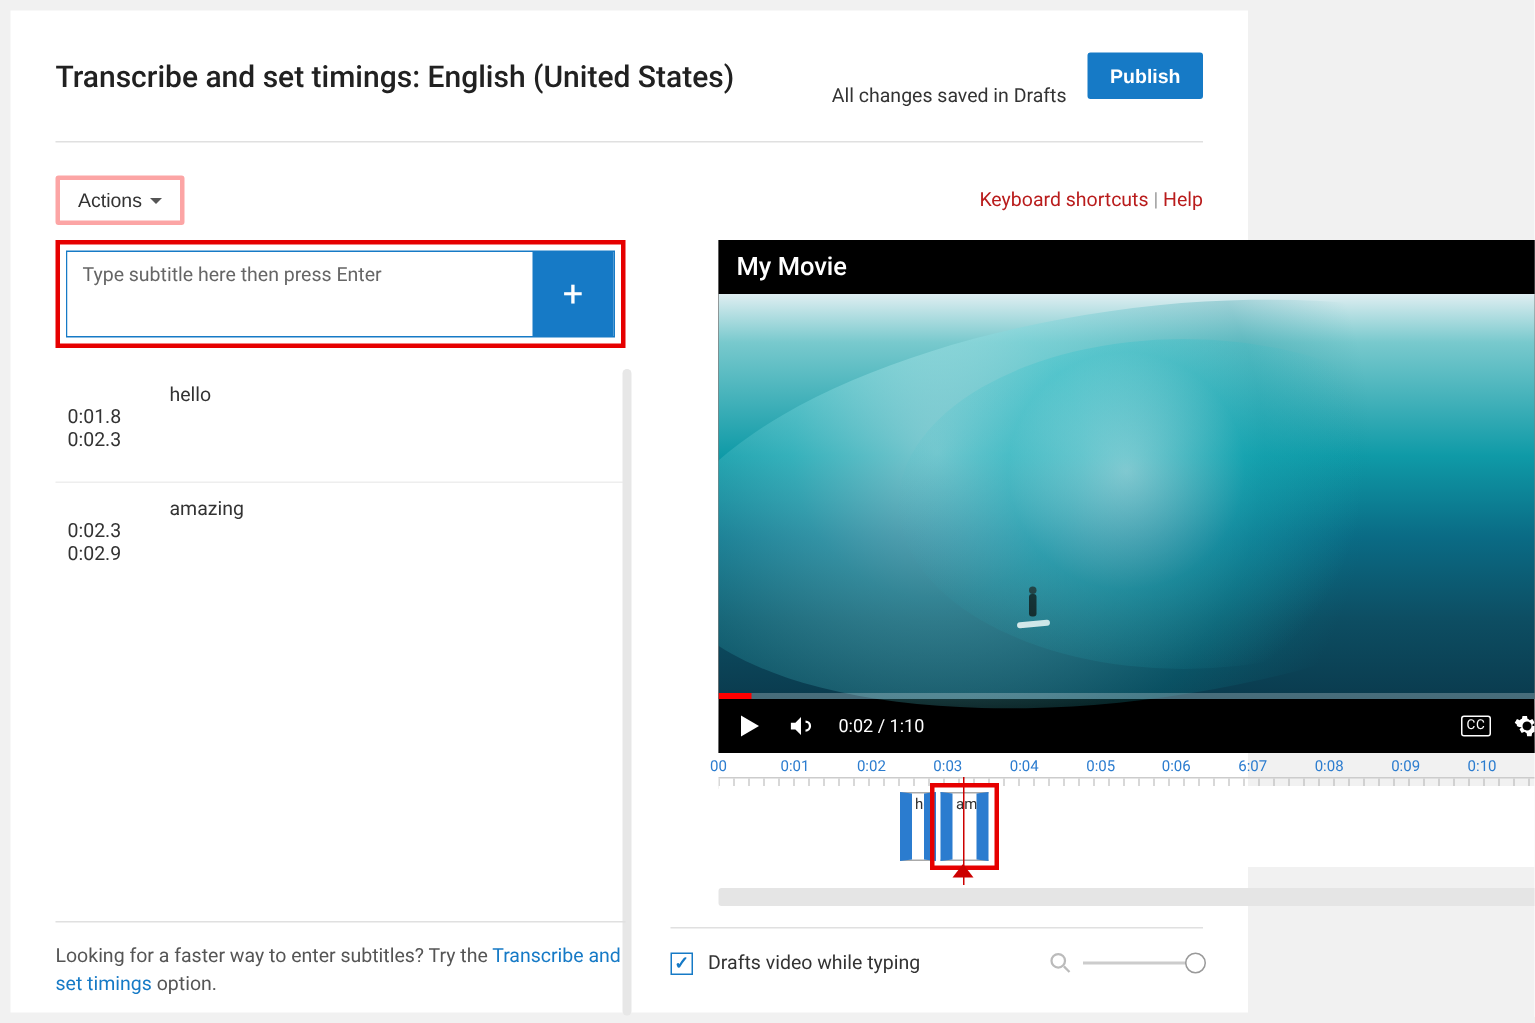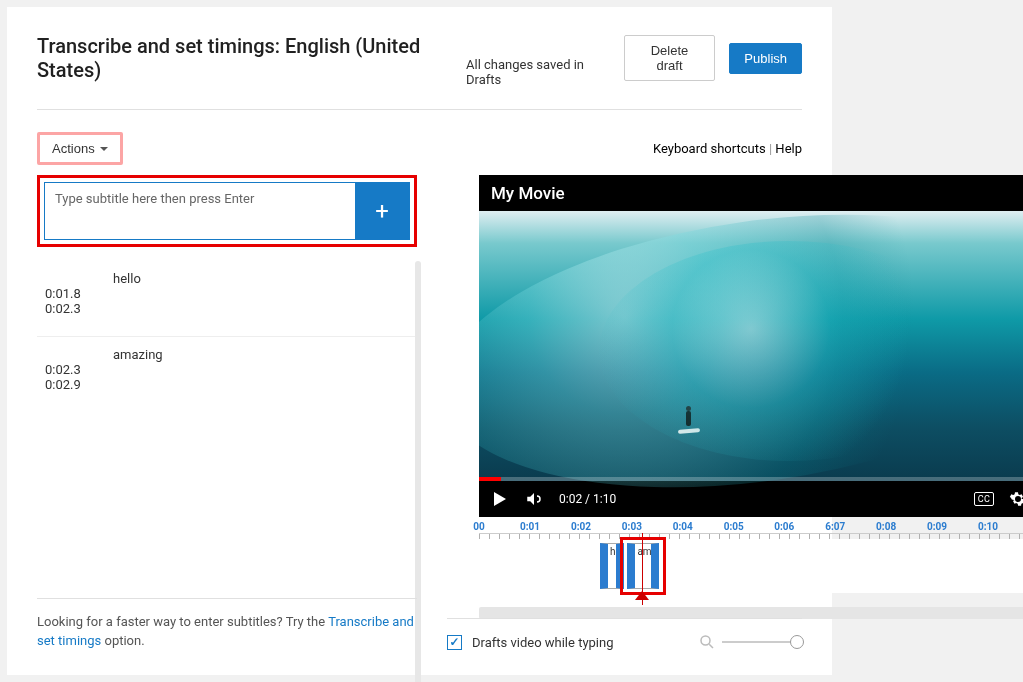--- a/index.html
+++ b/index.html
@@ -6,28 +6,28 @@
   body { font-family: Roboto, Arial, sans-serif; font-size: 13px; color: #212121; background: #f1f1f1; }
   .wrapper { width: 839px; height: 682px; background: #f1f1f1; padding: 7px; }
   .panel { background: #fff; width: 100%; height: 100%; padding: 22px 30px 20px 30px; position: relative; }
 
   
   .header { display: flex; align-items: center; justify-content: space-between; padding-bottom: 22px; border-bottom: 1px solid #e0e0e0; }
   .title { font-size: 20px; font-weight: 500; color: #212121; }
   .header-right { display: flex; align-items: center; gap: 14px; }
   .saved-text { font-size: 13px; color: #333; margin-top: 28px; }
   .btn { font-size: 13px; padding: 7px 14px; border-radius: 2px; cursor: pointer; border: 1px solid #ccc; background: #fff; color: #333; }
-  .btn-primary { background: #167ac6; border-color: #167ac6; color: #fff; font-weight: 400; }
+  .btn-primary { background: #167ac6; border-color: #167ac6; color: #fff; font-weight: 700; }
 
   
   .toolbar-row { display: flex; justify-content: space-between; align-items: center; margin-top: 22px; }
   .btn-actions { font-size: 13px; padding: 6px 12px; border: 3px solid #fca5a5; background: #fff; border-radius: 2px; cursor: pointer; display: inline-flex; align-items: center; gap: 5px; color:#333; }
   .caret-down { width: 0; height: 0; border-left: 4px solid transparent; border-right: 4px solid transparent; border-top: 4px solid #555; }
   .links-right { font-size: 13px; color: #999; }
-  .links-right a { color: #000000; text-decoration: none; }
+  .links-right a { color: #b91c1c; text-decoration: none; }
 
   
   .columns { display: flex; gap: 18px; margin-top: 10px; }
   .col-left { width: 380px; flex-shrink: 0; }
   .col-right { flex: 1; margin-left: 44px; }
 
   
   .red-callout-a { border: 3px solid #e60000; padding: 4px; }
   .input-row { display: flex; border: 1px solid #167ac6; height: 58px; }
   .subtitle-input { flex: 1; border: none; padding: 8px 10px; font-size: 13px; color: #333; resize: none; outline: none; font-family: inherit; }
@@ -62,52 +62,51 @@
   .time-txt { font-size:12px; color:#fff; }
   .controls .spacer { flex:1; }
   .cc-badge { border:1px solid #fff; font-size:9px; font-weight:400; padding:1px 3px; border-radius:2px; letter-spacing:.5px;}
 
   
   .timeline-wrap { width:560px; margin-top:4px;}
   .ruler { position:relative; height:14px; font-size:10px; color:#2b7ccf; margin-bottom:4px;}
   .ruler .rstrip { position:absolute; left:0; right:0; top:12px; height:8px; border-top:1px solid #ccc;
     background-image: linear-gradient(to right, #b0b0b0 1px, transparent 1px);
     background-size: 10px 100%; }
-  .rlabel { position:absolute; top:0; transform:translateX(-50%);font-weight:bold;}
+  .rlabel { position:absolute; top:0; transform:translateX(-50%);}
   .playhead-line { position:absolute; top:12px; bottom:-70px; width:1px; background:#c00; left:29.1%; z-index:3;}
   .tracks { position:relative; height:54px; background:#fff; }
   .seg { position:absolute; top:4px; height:46px; background:#fff; border:1px solid #aaa; border-left:8px solid #2b7ccf; border-right:8px solid #2b7ccf; font-size:10px; line-height:11px; padding:2px 2px; color:#333; overflow:hidden;}
   .seg.first { left:21.6%; width:24px; z-index:1;}
   .seg.sel { left:26.5%; width:32px; z-index:2;}
   .red-callout-b { position:absolute; border:3px solid #e60000; left:25.2%; top:-2px; width:46px; height:58px; z-index:4; pointer-events:none;}
   .playhead-marker { position:absolute; left:29.1%; top:52px; transform:translateX(-50%); width:0;height:0;border-left:7px solid transparent;border-right:7px solid transparent;border-bottom:9px solid #c00; z-index:5;}
   .timeline-scroll { height:12px; background:#e5e5e5; margin-top:14px; border-radius:2px;}
 
   
-  .left-footer { position:absolute; left:30px; bottom:24px; width:380px; font-size:13px; color:#555; line-height:1.45; border-top:1px solid #e0e0e0; padding-top:14px;margin-top:42px;}
+  .left-footer { position:absolute; left:30px; bottom:8px; width:380px; font-size:13px; color:#555; line-height:1.45; border-top:1px solid #e0e0e0; padding-top:14px;margin-top:42px;}
   .left-footer a { color:#167ac6; text-decoration:none;}
   .right-footer { position:absolute; left:440px; right:30px; bottom:24px; display:flex; align-items:center; gap:10px; font-size:13px; color:#333; border-top:1px solid #e0e0e0; padding-top:14px;}
   .checkbox { width:15px; height:15px; border:1.5px solid #167ac6; display:inline-flex; align-items:center; justify-content:center; color:#167ac6; font-size:12px; font-weight:bold;}
   .right-footer .spacer { flex:1;}
   .zoom { display:flex; align-items:center; gap:6px;}
   .zoom svg { stroke:#bbb; }
   .slider { width:80px; height:2px; background:#ccc; position:relative;}
   .slider .knob { width:14px; height:14px; border:1px solid #999; background:#fff; border-radius:50%; position:absolute; right:-2px; top:-6px;}
 </style>
 </head>
 <body>
 
 <div class="wrapper">
   <div class="panel">
 
     <div class="header">
       <div class="title">Transcribe and set timings: English (United States)</div>
       <div class="header-right">
         <span class="saved-text">All changes saved in Drafts</span>
-        <button class="btn">Delete draft</button>
         <button class="btn btn-primary">Publish</button>
       </div>
     </div>
 
     <div class="toolbar-row">
       <button class="btn-actions">
         <span>Actions</span>
         <span class="caret-down"></span>
       </button>
       <div class="links-right">

